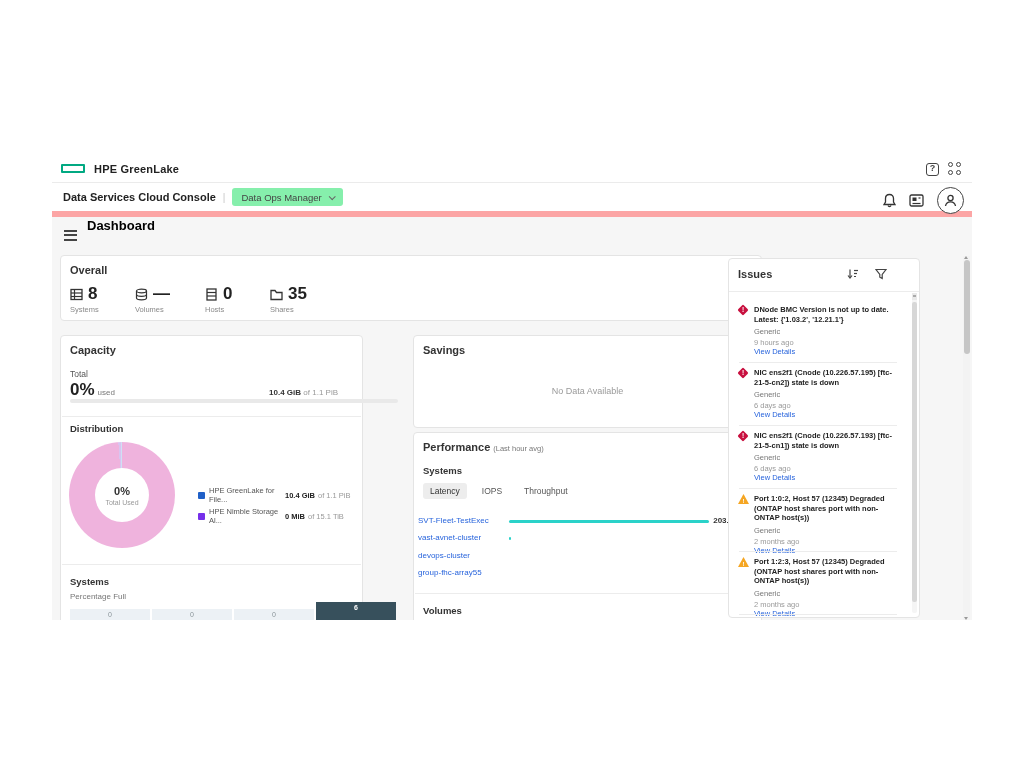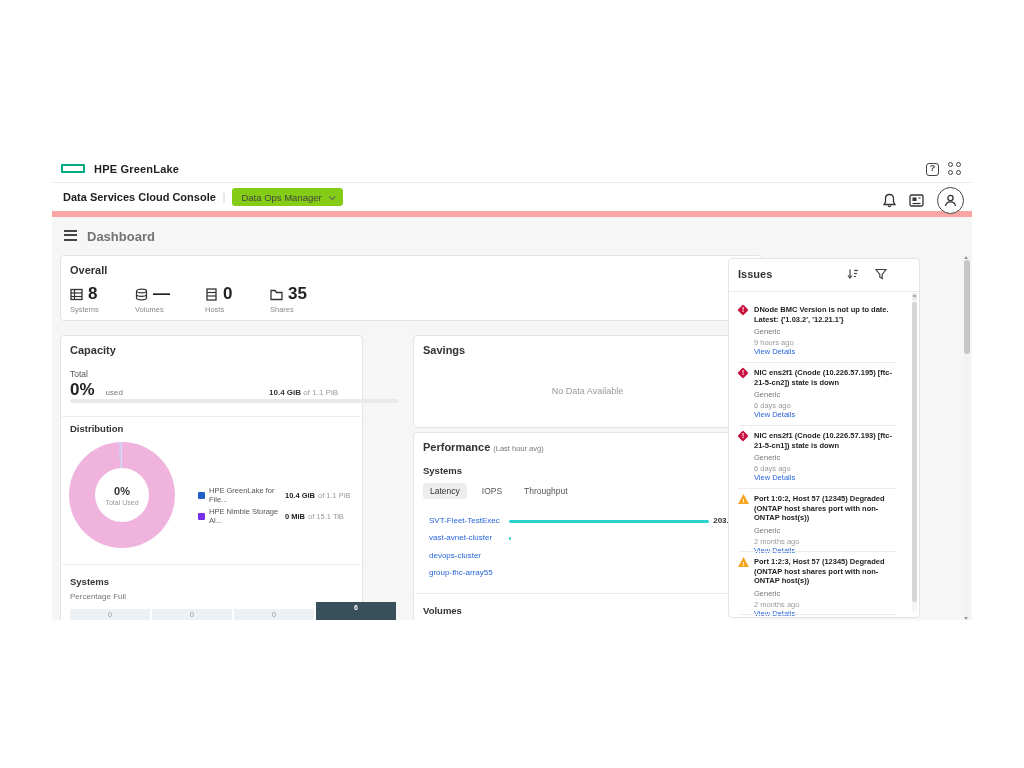--- a/index.html
+++ b/index.html
@@ -15,53 +15,53 @@
   .help-ic { width:13px; height:13px; border:1.4px solid #444; border-radius:3px; position:relative; cursor:pointer; }
   .help-ic::after { content:"?"; position:absolute; left:0; right:0; top:-1px; text-align:center; font-size:9px; font-weight:700; color:#444; }
   .apps-ic { width:14px; height:14px; display:grid; grid-template-columns:5px 5px; grid-template-rows:5px 5px; gap:2.5px; cursor:pointer; }
   .apps-ic span { width:5px; height:5px; border:1.4px solid #444; border-radius:50%; }
 
   
   .hdr2 { position:absolute; left:52px; top:183px; width:920px; height:34px; background:#fff;
           border-bottom:6px solid #fca5a5; display:flex; align-items:center; }
   .console-label { font-size:11px; font-weight:700; color:#222; margin-left:11px; }
   .sep { color:#c9c9c9; font-size:10px; margin:0 7px; }
-  .app-pill { background:#84cc16; border-radius:3px; height:18px; display:flex; align-items:center;
+  .app-pill { background:#86efac; border-radius:3px; height:18px; display:flex; align-items:center;
               padding:0 9px; font-size:9.5px; color:#444; cursor:pointer; }
   .caret { width:5px; height:5px; border-right:1.4px solid #666; border-bottom:1.4px solid #666;
            transform:rotate(45deg) translateY(-1px); margin-left:7px; }
   .hdr2-right { position:absolute; right:8px; top:0; height:34px; display:flex; align-items:center; gap:13px; }
   .avatar { width:27px; height:27px; border:1.4px solid #444; border-radius:50%; display:flex; align-items:center; justify-content:center; cursor:pointer; background:#fff; }
 
   
   .main { position:absolute; left:52px; top:217px; width:920px; height:403px; background:#f6f6f6; overflow:hidden; }
 
   .burger { position:absolute; left:12px; top:13px; width:13px; height:11px; cursor:pointer; }
   .burger i { display:block; height:1.6px; background:#444; margin-bottom:2.9px; }
-  .page-title { position:absolute; left:35px; top:12px; font-size:13px; font-weight:700; color:#737373; }
+  .page-title { position:absolute; left:35px; top:1px; font-size:13px; font-weight:700; color:#000000; }
 
   .card { position:absolute; background:#fff; border:1px solid #e4e4e4; border-radius:4px; }
   .card-title { font-size:11px; font-weight:700; color:#333; }
   .divider { position:absolute; height:1px; background:#ececec; }
 
   
   .overall { left:8px; top:38px; width:702px; height:66px; }
   .overall .card-title { position:absolute; left:9px; top:8px; }
   .stat { position:absolute; top:28px; width:62px; }
   .stat .num-row { display:flex; align-items:center; gap:5px; }
   .stat .num { font-size:17px; font-weight:700; color:#222; }
   .stat .lbl { font-size:7.5px; color:#8a8a8a; margin-top:1px; }
   .stat svg { display:block; }
 
   
   .capacity { left:8px; top:118px; width:303px; height:302px; }
   .cap-title { position:absolute; left:9px; top:8px; }
   .cap-total { position:absolute; left:9px; top:33px; font-size:8.5px; color:#555; }
   .cap-pct { position:absolute; left:9px; top:44px; font-size:17px; font-weight:700; color:#222; }
-  .cap-used { font-size:8px; font-weight:400; color:#777; margin-left:11px; }
+  .cap-used { font-size:8px; font-weight:400; color:#777; margin-left:3px; }
   .cap-usage { position:absolute; right:24px; top:52px; font-size:8px; color:#999; }
   .cap-usage b { color:#333; }
   .progress { position:absolute; left:9px; top:63px; width:328px; height:4px; background:#e9e9e9; border-radius:2px; }
   .progress .fill { height:100%; background:#2AD2C9; border-radius:2px; }
   .dist-title { position:absolute; left:9px; top:87px; font-size:9.5px; font-weight:700; color:#333; }
   .donut { position:absolute; left:8px; top:106px; width:106px; height:106px; border-radius:50%;
            background:conic-gradient(#efb3dd 352deg 356deg, #d9c4f0 356deg 358.5deg, #cfe0f4 358.5deg 352deg); }
   .donut .hole { position:absolute; left:26px; top:26px; width:54px; height:54px; background:#fff; border-radius:50%;
                  display:flex; flex-direction:column; align-items:center; justify-content:center; }
   .donut .hole .v { font-size:11px; font-weight:700; color:#333; }
@@ -84,21 +84,21 @@
 
   
   .perf { left:361px; top:215px; width:349px; height:205px; }
   .perf-title { position:absolute; left:9px; top:8px; }
   .perf-sub { font-size:7.5px; font-weight:400; color:#777; margin-left:3px; }
   .perf-sys { position:absolute; left:9px; top:32px; font-size:9.5px; font-weight:700; color:#333; }
   .tabs { position:absolute; left:9px; top:50px; display:flex; align-items:center; gap:8px; }
   .tab { font-size:8.5px; color:#555; padding:3px 7px; border-radius:3px; cursor:pointer; }
   .tab.active { background:#ededed; color:#333; }
   .perf-row { position:absolute; left:0; width:100%; height:14px; }
-  .perf-row .nm { position:absolute; left:15px; top:2px; font-size:8px; color:#2864DC; cursor:pointer; }
+  .perf-row .nm { position:absolute; left:4px; top:2px; font-size:8px; color:#2864DC; cursor:pointer; }
   .perf-row .bar { position:absolute; left:95px; top:6px; height:3px; border-radius:2px; }
   .perf-row .val { position:absolute; right:14px; top:2px; font-size:8px; font-weight:700; color:#333; }
   .perf-vol { position:absolute; left:9px; top:172px; font-size:9.5px; font-weight:700; color:#333; }
 
   
   .issues { left:676px; top:41px; width:192px; height:360px; }
   .issues .card-title { position:absolute; left:9px; top:9px; }
   .iss-icons { position:absolute; right:32px; top:9px; display:flex; gap:16px; }
   .iss-hdr-div { position:absolute; left:0; right:0; top:32px; height:1px; background:#ececec; }
   .issue { position:absolute; left:10px; right:22px; }

